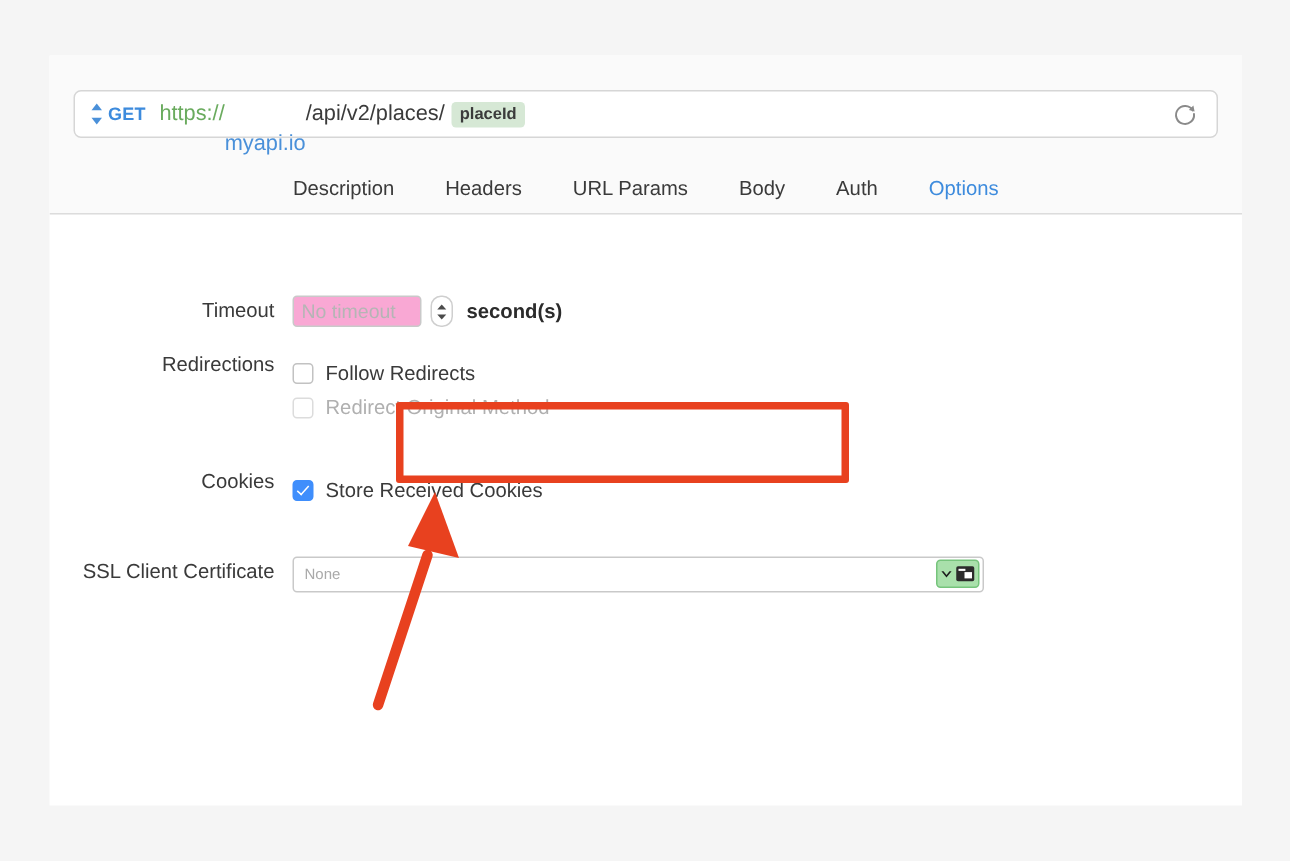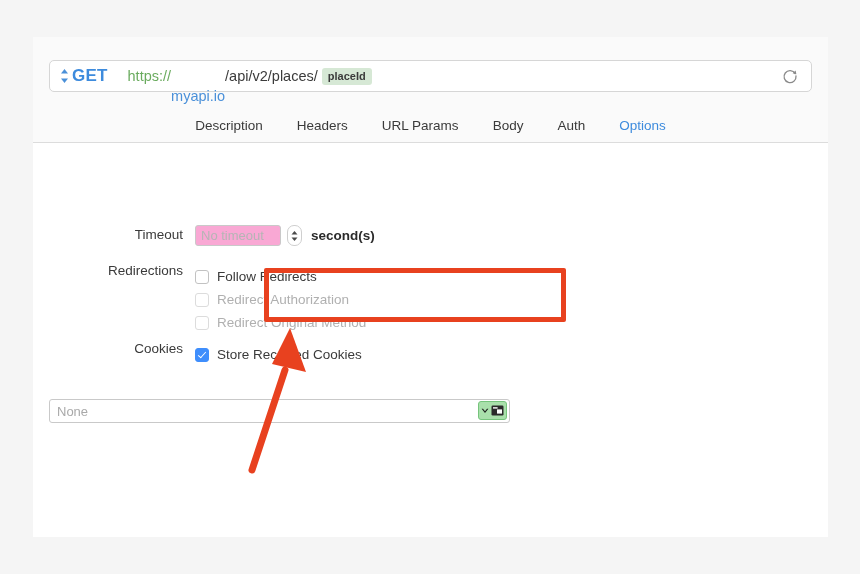--- a/index.html
+++ b/index.html
@@ -58,23 +58,23 @@
     justify-content: center;
     align-items: center;
     margin-right: 3px;
     line-height: 0;
   }
   .method-stepper svg { display: block; }
 
   #method-label {
     color: #3d8bdd;
     font-weight: bold;
-    font-size: 17px;
+    font-size: 12px;
     letter-spacing: .2px;
-    margin-right: 20px;
+    margin-right: 9px;
   }
 
   .url-seg { font-size: 14.5px; }
   .url-scheme { color: #6aab5e; }
   .url-host   { color: #4a90d9; margin-top: 40px; }
   .url-path   { color: #3b3b3b; }
 
   #url-param-badge {
     background: #d6e8d5;
     color: #3b3b3b;
@@ -123,21 +123,20 @@
     left: 0;
     top: 106px;
     width: 795px;
     height: 394px;
   }
 
   .form-row {
     position: absolute;
     display: flex;
     align-items: flex-start;
-    margin-top: 28px;
   }
   .row-label {
     width: 146px;
     text-align: right;
     font-size: 13.5px;
     color: #3a3a3a;
     padding-right: 12px;
     box-sizing: border-box;
     line-height: 20px;
     white-space: nowrap;
@@ -236,21 +235,21 @@
     height: 24px;
   }
   #ssl-input {
     width: 461px;
     height: 24px;
     border: 1px solid #c9c9c9;
     border-radius: 3px;
     background: #fff;
     box-sizing: border-box;
     font-family: "Liberation Sans", sans-serif;
-    font-size: 13px;
+    font-size: 10px;
     color: #3a3a3a;
     padding: 0 34px 0 7px;
     outline: none;
   }
   #ssl-input::placeholder { color: #a9a9a9; }
   #ssl-picker-button {
     position: absolute;
     right: 3px;
     top: 2px;
     height: 19px;
@@ -342,40 +341,37 @@
 
     <div class="form-row" id="row-redirections">
       <div class="row-label">Redirections</div>
       <div class="checkbox-group">
         <div class="checkbox-line">
           <div class="cbox"></div>
           <div class="cb-label">Follow Redirects</div>
         </div>
         <div class="checkbox-line">
           <div class="cbox disabled"></div>
-          <div class="cb-label disabled">Redirect Authorization</div>
-        </div>
-        <div class="checkbox-line">
-          <div class="cbox disabled"></div>
           <div class="cb-label disabled">Redirect Original Method</div>
         </div>
       </div>
     </div>
 
     <div class="form-row" id="row-cookies">
       <div class="row-label">Cookies</div>
       <div class="checkbox-group">
         <div class="checkbox-line">
           <div class="cbox checked"></div>
           <div class="cb-label">Store Received Cookies</div>
         </div>
       </div>
     </div>
 
     <div class="form-row" id="row-ssl">
+      <div class="row-label">SSL Client Certificate</div>
       <div id="ssl-field-wrap">
         <input id="ssl-input" type="text" placeholder="None" style="">
         <div id="ssl-picker-button">
           <svg width="8" height="8" viewBox="0 0 8 8">
             <polygon points="0.6,1.8 4,6 7.4,1.8 6,1.8 4,4.3 2,1.8" fill="#1d1d1d"></polygon>
           </svg>
           <svg width="13" height="11" viewBox="0 0 13 11">
             <rect x="0.5" y="0.5" width="12" height="10" rx="1.2" fill="#2b2b2b"></rect>
             <rect x="6" y="4.4" width="5" height="4.2" fill="#ffffff"></rect>
             <rect x="2" y="2.2" width="4.6" height="1.4" fill="#ffffff"></rect>

